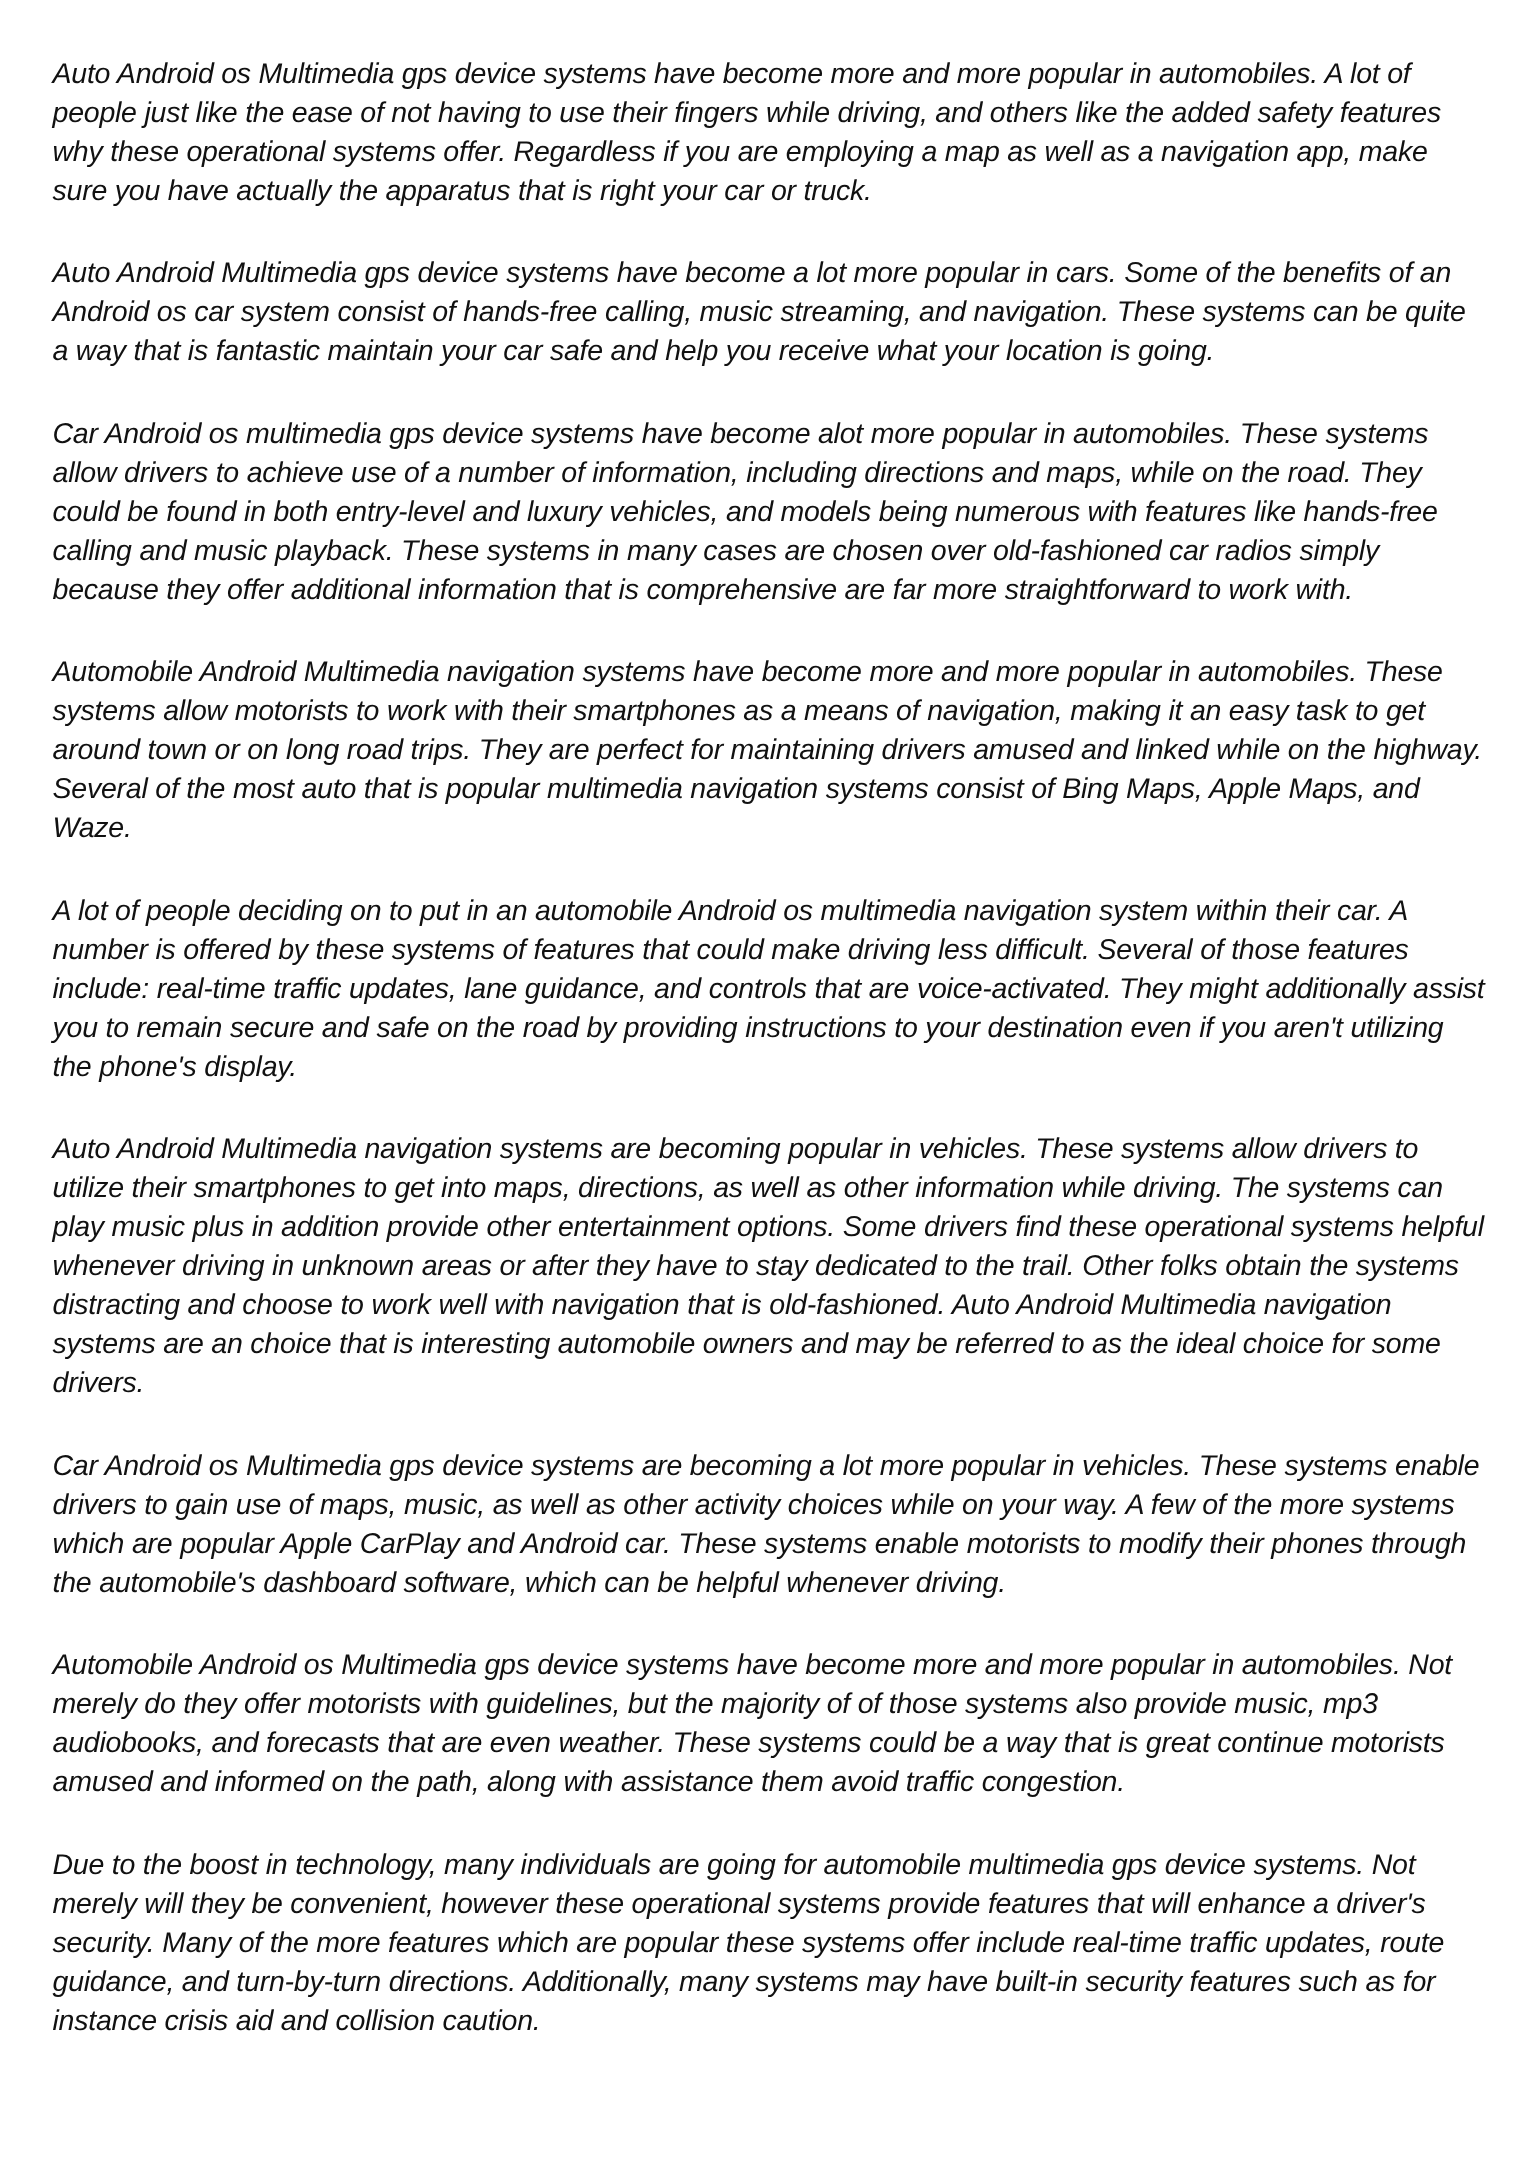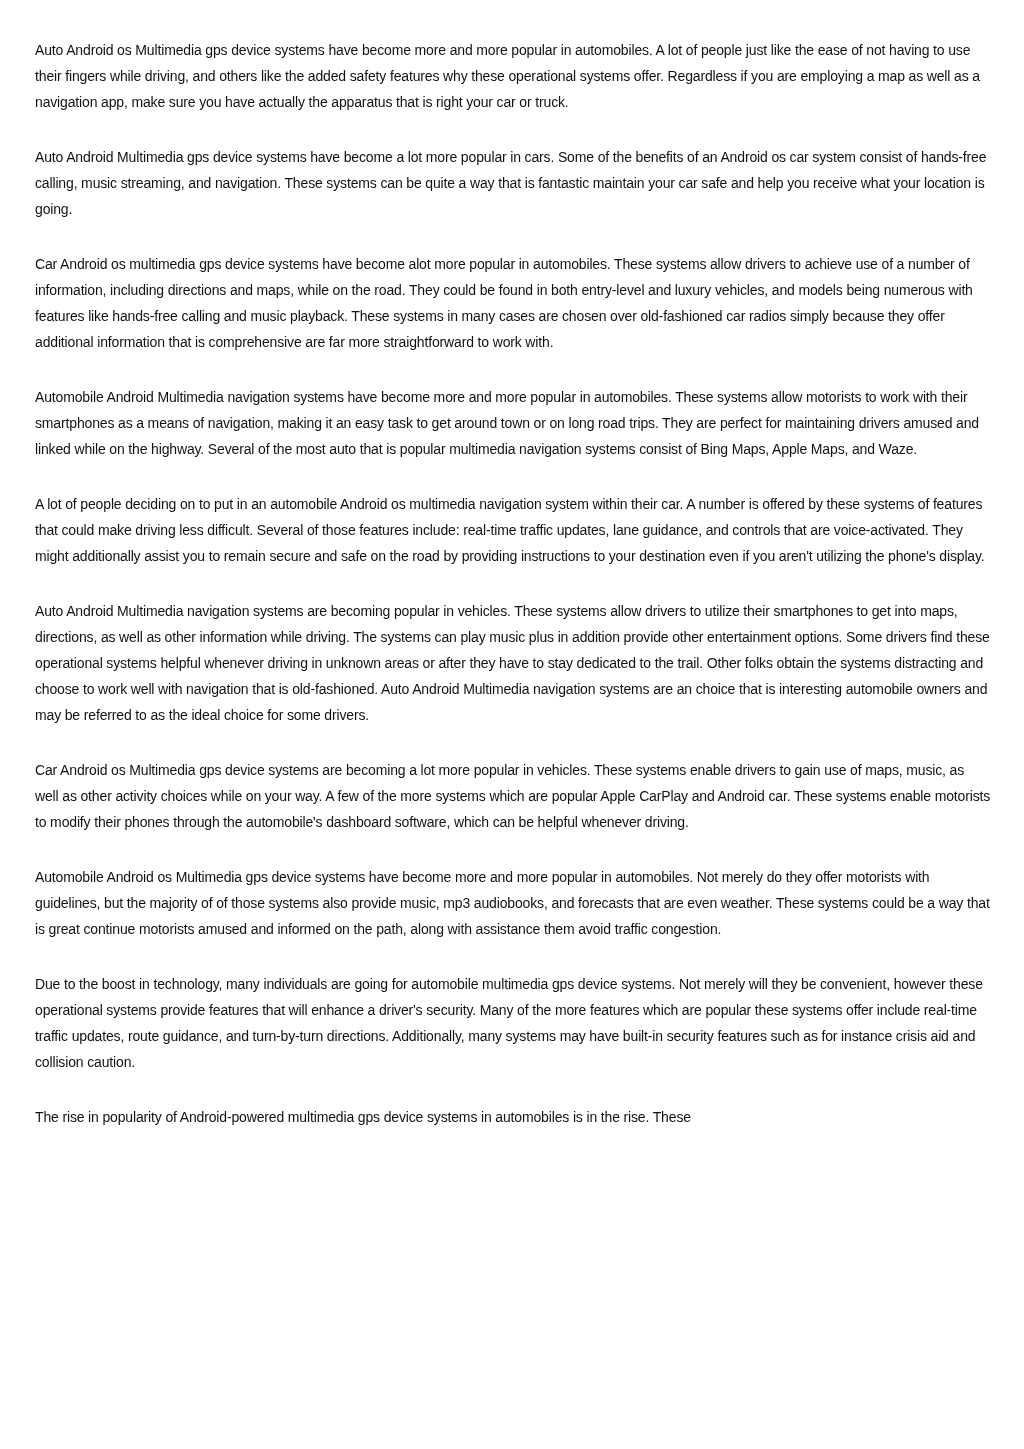--- a/index.html
+++ b/index.html
@@ -15,34 +15,34 @@
     }
     .page {
       position: absolute;
       left: 35px;
       top: 37px;
       width: 956px;
     }
     .para {
       margin: 0 0 29px 0;
       font-family: "Liberation Sans", "DejaVu Sans", sans-serif;
-      font-size: 14px;
+      font-size: 19px;
       line-height: 26px;
       color: #111111;
       letter-spacing: -0.15px;
       word-spacing: 0px;
+      font-style: italic;
     }
   </style>
 </head>
 <body>
 
 <div class="page">
   <p class="para">Auto Android os Multimedia gps device systems have become more and more popular in automobiles. A lot of people just like the ease of not having to use their fingers while driving, and others like the added safety features why these operational systems offer. Regardless if you are employing a map as well as a navigation app, make sure you have actually the apparatus that is right your car or truck.</p>
   <p class="para">Auto Android Multimedia gps device systems have become a lot more popular in cars. Some of the benefits of an Android os car system consist of hands-free calling, music streaming, and navigation. These systems can be quite a way that is fantastic maintain your car safe and help you receive what your location is going.</p>
   <p class="para">Car Android os multimedia gps device systems have become alot more popular in automobiles. These systems allow drivers to achieve use of a number of information, including directions and maps, while on the road. They could be found in both entry-level and luxury vehicles, and models being numerous with features like hands-free calling and music playback. These systems in many cases are chosen over old-fashioned car radios simply because they offer additional information that is comprehensive are far more straightforward to work with.</p>
   <p class="para">Automobile Android Multimedia navigation systems have become more and more popular in automobiles. These systems allow motorists to work with their smartphones as a means of navigation, making it an easy task to get around town or on long road trips. They are perfect for maintaining drivers amused and linked while on the highway. Several of the most auto that is popular multimedia navigation systems consist of Bing Maps, Apple Maps, and Waze.</p>
   <p class="para">A lot of people deciding on to put in an automobile Android os multimedia navigation system within their car. A number is offered by these systems of features that could make driving less difficult. Several of those features include: real-time traffic updates, lane guidance, and controls that are voice-activated. They might additionally assist you to remain secure and safe on the road by providing instructions to your destination even if you aren't utilizing the phone's display.</p>
   <p class="para">Auto Android Multimedia navigation systems are becoming popular in vehicles. These systems allow drivers to utilize their smartphones to get into maps, directions, as well as other information while driving. The systems can play music plus in addition provide other entertainment options. Some drivers find these operational systems helpful whenever driving in unknown areas or after they have to stay dedicated to the trail. Other folks obtain the systems distracting and choose to work well with navigation that is old-fashioned. Auto Android Multimedia navigation systems are an choice that is interesting automobile owners and may be referred to as the ideal choice for some drivers.</p>
   <p class="para">Car Android os Multimedia gps device systems are becoming a lot more popular in vehicles. These systems enable drivers to gain use of maps, music, as well as other activity choices while on your way. A few of the more systems which are popular Apple CarPlay and Android car. These systems enable motorists to modify their phones through the automobile's dashboard software, which can be helpful whenever driving.</p>
   <p class="para">Automobile Android os Multimedia gps device systems have become more and more popular in automobiles. Not merely do they offer motorists with guidelines, but the majority of of those systems also provide music, mp3 audiobooks, and forecasts that are even weather. These systems could be a way that is great continue motorists amused and informed on the path, along with assistance them avoid traffic congestion.</p>
   <p class="para">Due to the boost in technology, many individuals are going for automobile multimedia gps device systems. Not merely will they be convenient, however these operational systems provide features that will enhance a driver's security. Many of the more features which are popular these systems offer include real-time traffic updates, route guidance, and turn-by-turn directions. Additionally, many systems may have built-in security features such as for instance crisis aid and collision caution.</p>
-  <p class="para">The rise in popularity of Android-powered multimedia gps device systems in automobiles is in the rise. These</p>
 </div>
 
 </body></html>

